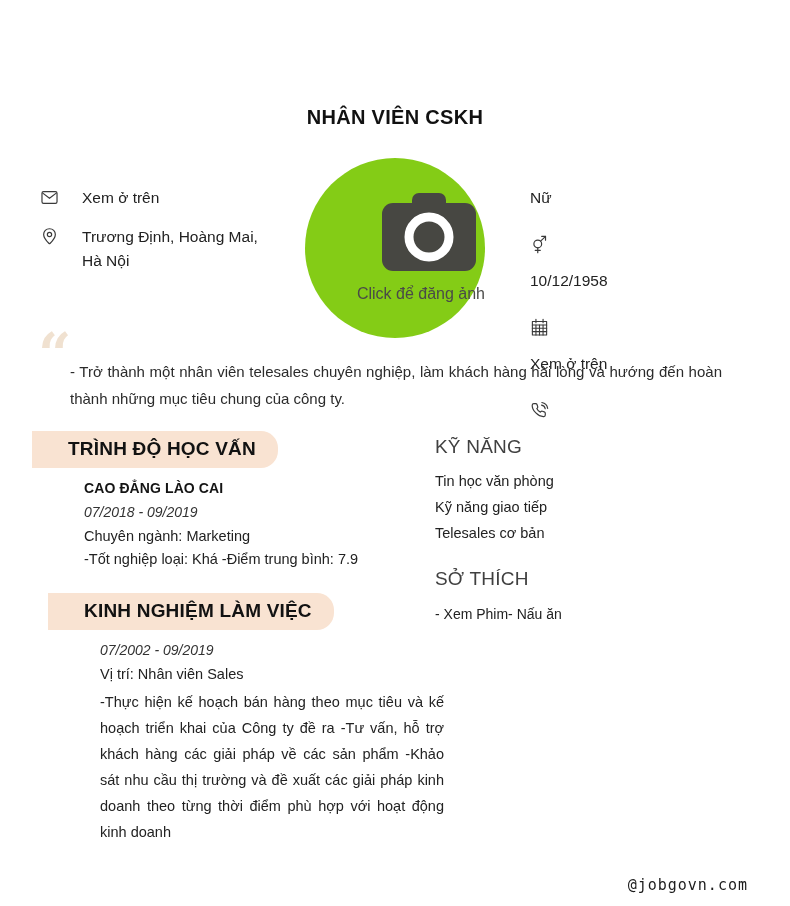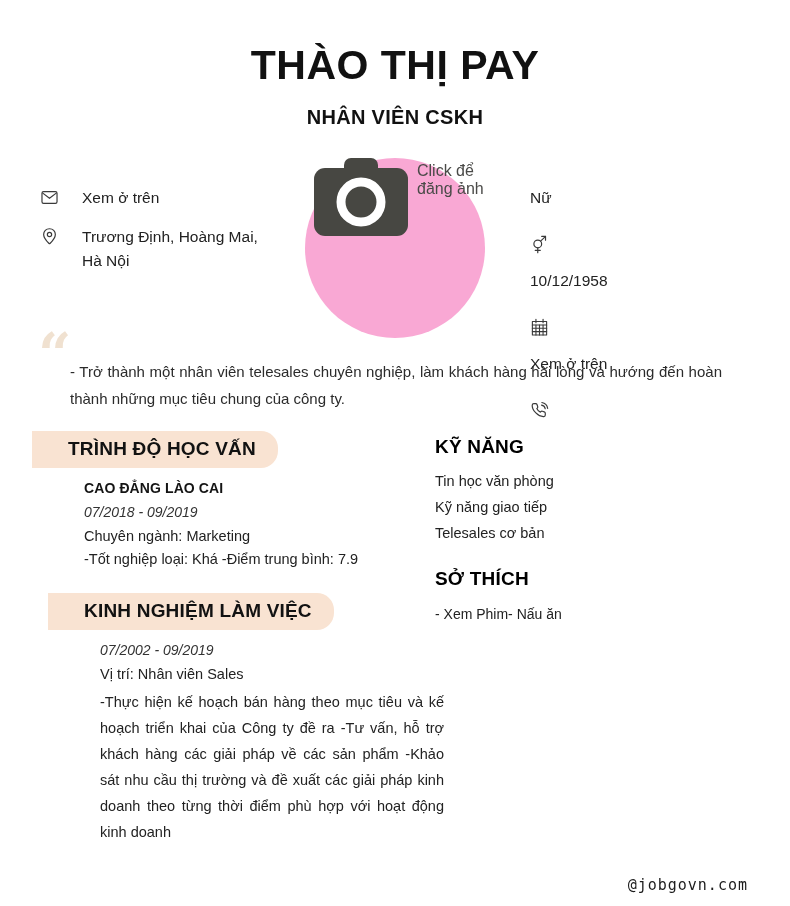--- a/index.html
+++ b/index.html
@@ -8,22 +8,22 @@
   .page { position:relative; width:790px; height:906px; background:#fff; overflow:hidden; margin:0 auto; }
 
   
   .name { position:absolute; top:42px; left:0; width:790px; text-align:center;
           font-size:41px; font-weight:700; letter-spacing:0.5px; color:#111; }
   .role { position:absolute; top:106px; left:0; width:790px; text-align:center;
           font-size:20px; font-weight:700; letter-spacing:0.3px; color:#111; }
 
   
   .photo { position:absolute; left:305px; top:158px; width:180px; height:180px;
-           border-radius:50%; background:#f9a8d4; display:flex; 
-           align-items:flex-start; justify-content:center; cursor:pointer; }
+           border-radius:50%; background:#84cc16; display:flex; flex-direction:column;
+           align-items:flex-end; justify-content:center; cursor:pointer; }
   .photo-label { font-size:16px; color:#4a4a48; margin-top:4px; }
 
   
   .contact-left  { position:absolute; left:40px;  top:186px; width:228px; }
   .contact-right { position:absolute; right:40px; top:186px; width:220px; }
   .c-row { display:flex; align-items:flex-start; gap:23px; margin-bottom:15px;
            font-size:15.5px; color:#222; line-height:24px; }
   .contact-right .c-row { justify-content:space-between;flex-direction:column; }
   .c-icon { flex:0 0 auto; width:19px; height:19px; margin-top:2px; }
   .c-text { display:block; }
@@ -41,36 +41,35 @@
           padding:7px 22px 8px 36px; font-size:19px; font-weight:700; color:#121212;
           letter-spacing:0.2px; }
   .entry { margin:12px 0 0 52px; width:344px; }
   .entry-title  { font-size:14px;  font-weight:700; color:#141414; margin-bottom:8px; letter-spacing:0.1px; }
   .entry-period { font-size:14px;  font-style:italic; color:#333; margin-bottom:8px; }
   .entry-line   { font-size:14.5px; color:#222; margin-bottom:7px; }
   .entry-desc   { font-size:14.5px; color:#222; line-height:26px; text-align:justify; }
 
   
   .col-right { position:absolute; left:435px; top:436px; width:325px; }
-  .r-heading { font-size:19px; font-weight:700; color:#000000; margin-bottom:16px; letter-spacing:0.2px; }
+  .r-heading { font-size:19px; font-weight:400; color:#404040; margin-bottom:16px; letter-spacing:0.2px; }
   .skill-item { font-size:14.5px; color:#222; margin-bottom:11px; line-height:15px; }
   .r-heading.second { margin-top:27px; }
   .hobby-text { font-size:14px; color:#222; }
 
   .watermark { position:absolute; right:42px; top:876px; font-family:"DejaVu Sans Mono","Liberation Mono",monospace;
                font-size:15px; color:#1d1d1d; letter-spacing:1px; }
 
   svg.icon { display:block; }
 </style>
 </head>
 <body>
 
 <div class="page">
 
-  <div class="name">THÀO THỊ PAY</div>
   <div class="role">NHÂN VIÊN CSKH</div>
 
   <div class="photo">
     <span>
       <svg class="icon" width="112" height="88" viewBox="0 0 112 88">
         <rect x="39" y="0" width="34" height="20" rx="7" fill="#474742"></rect>
         <rect x="9" y="10" width="94" height="68" rx="11" fill="#474742"></rect>
         <circle cx="56" cy="44" r="20" fill="none" stroke="#ffffff" stroke-width="9"></circle>
       </svg>
     </span>

